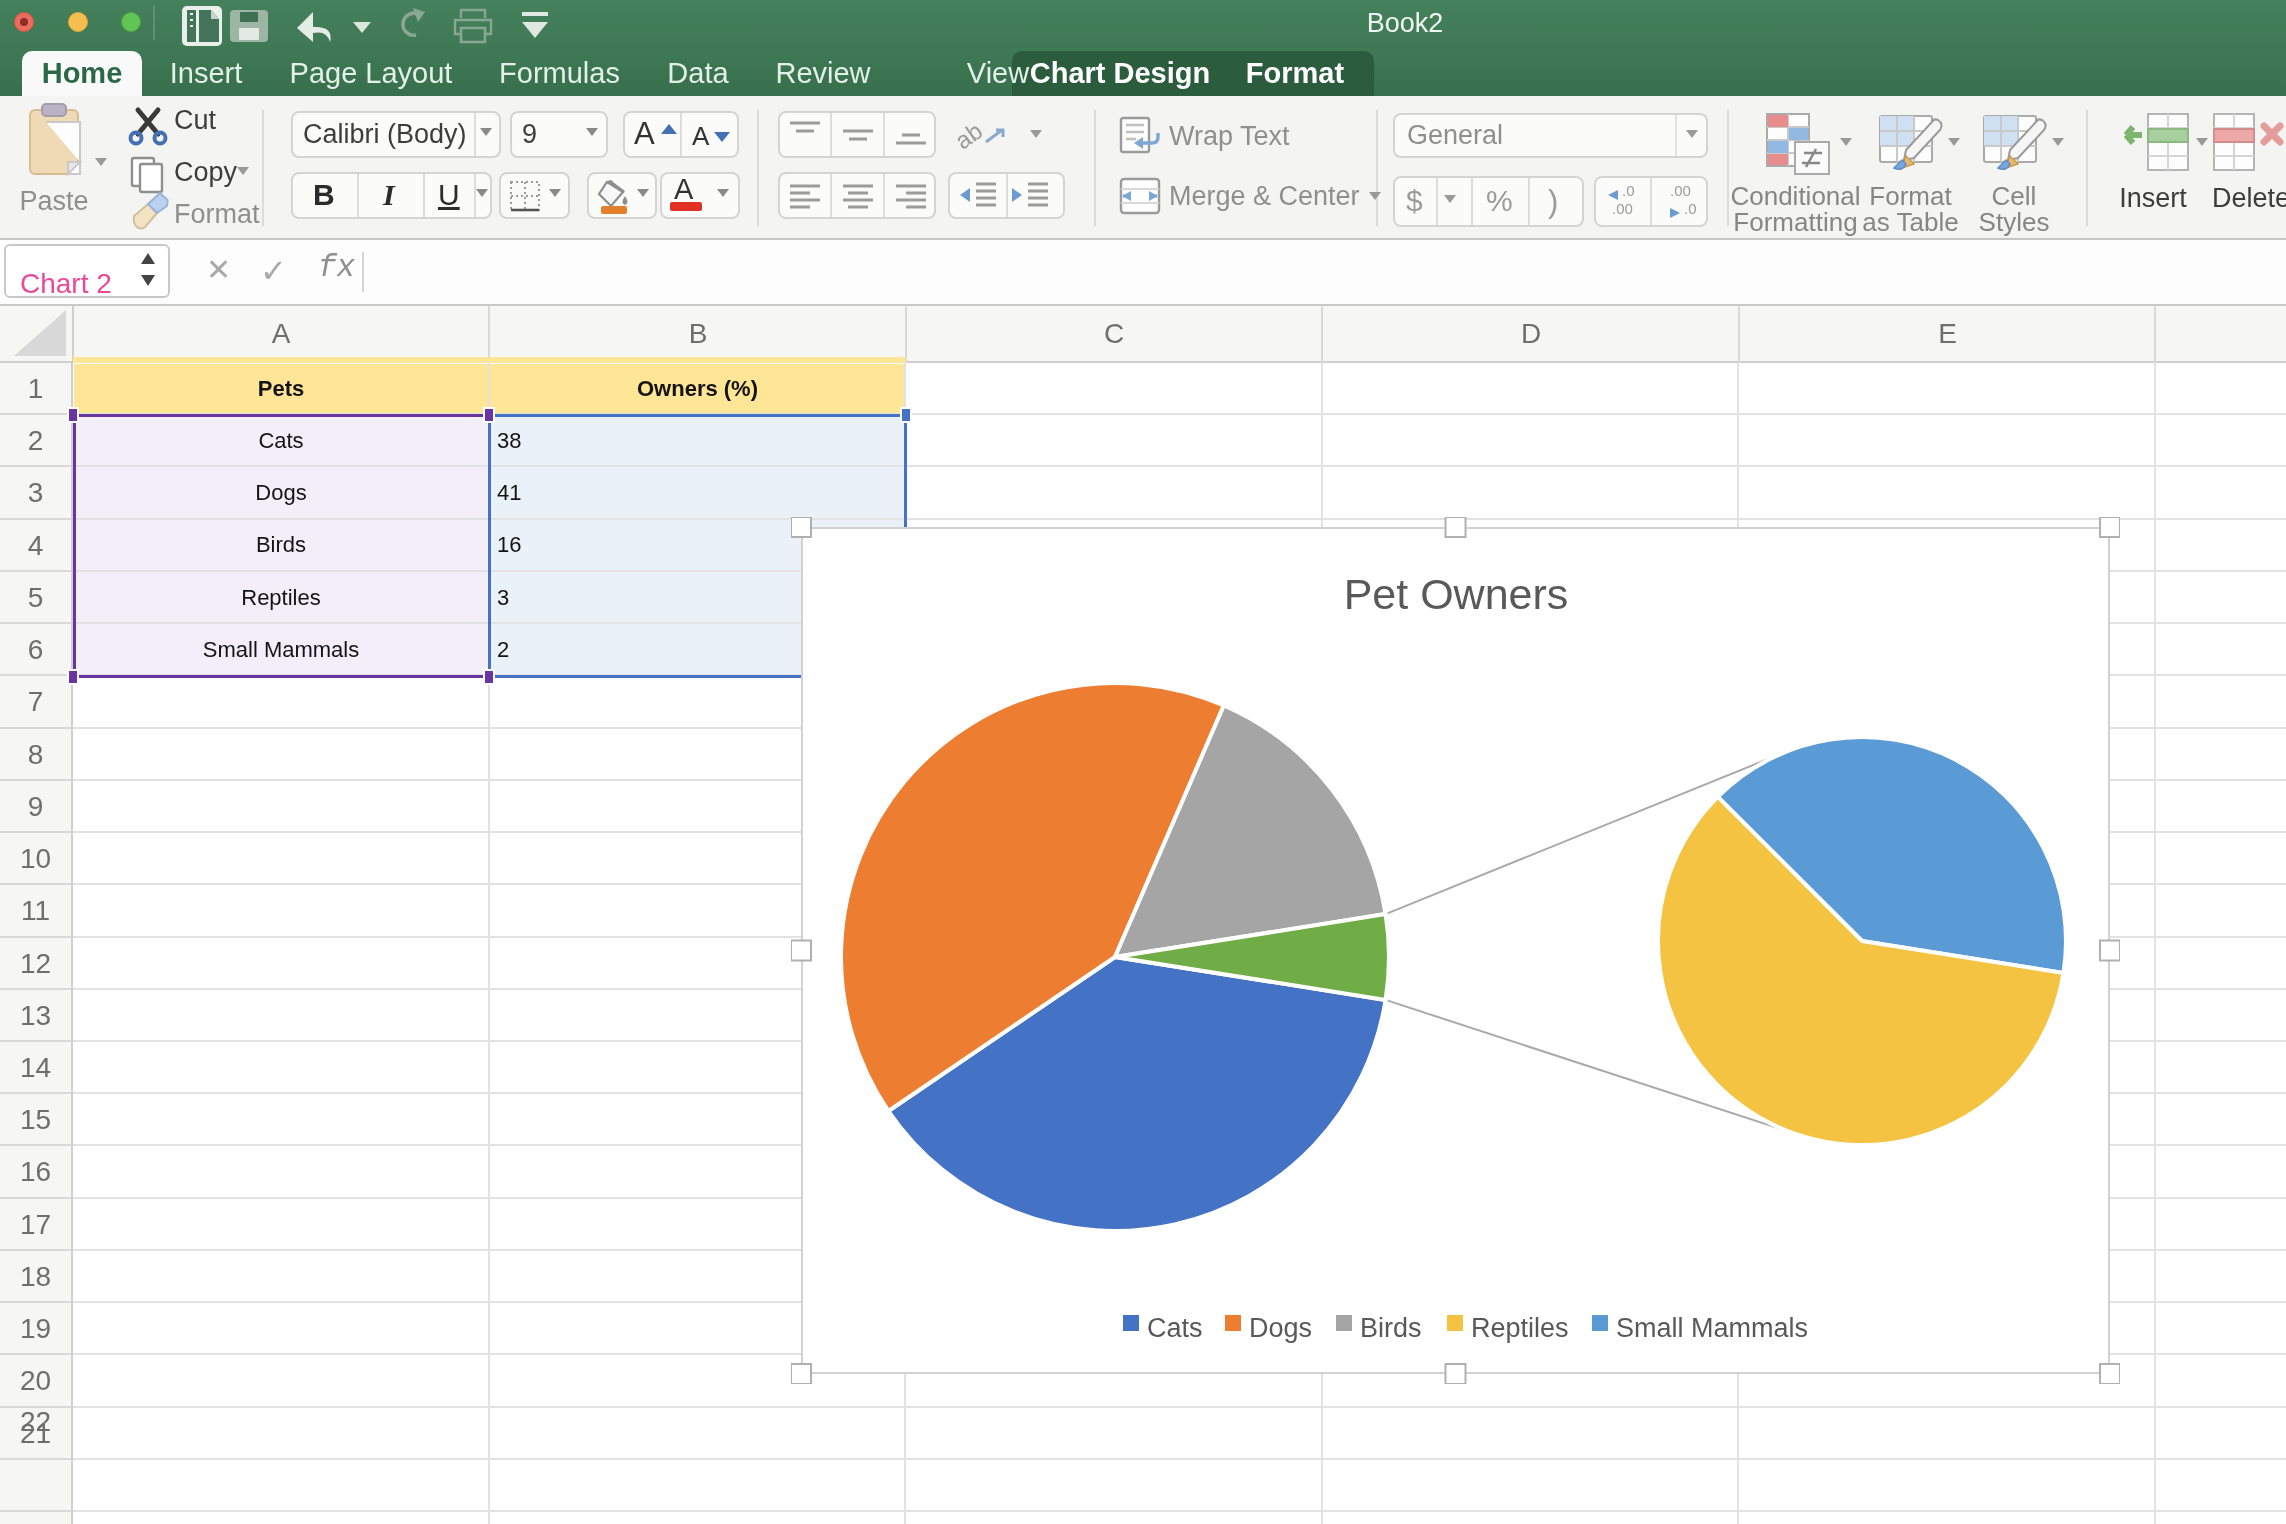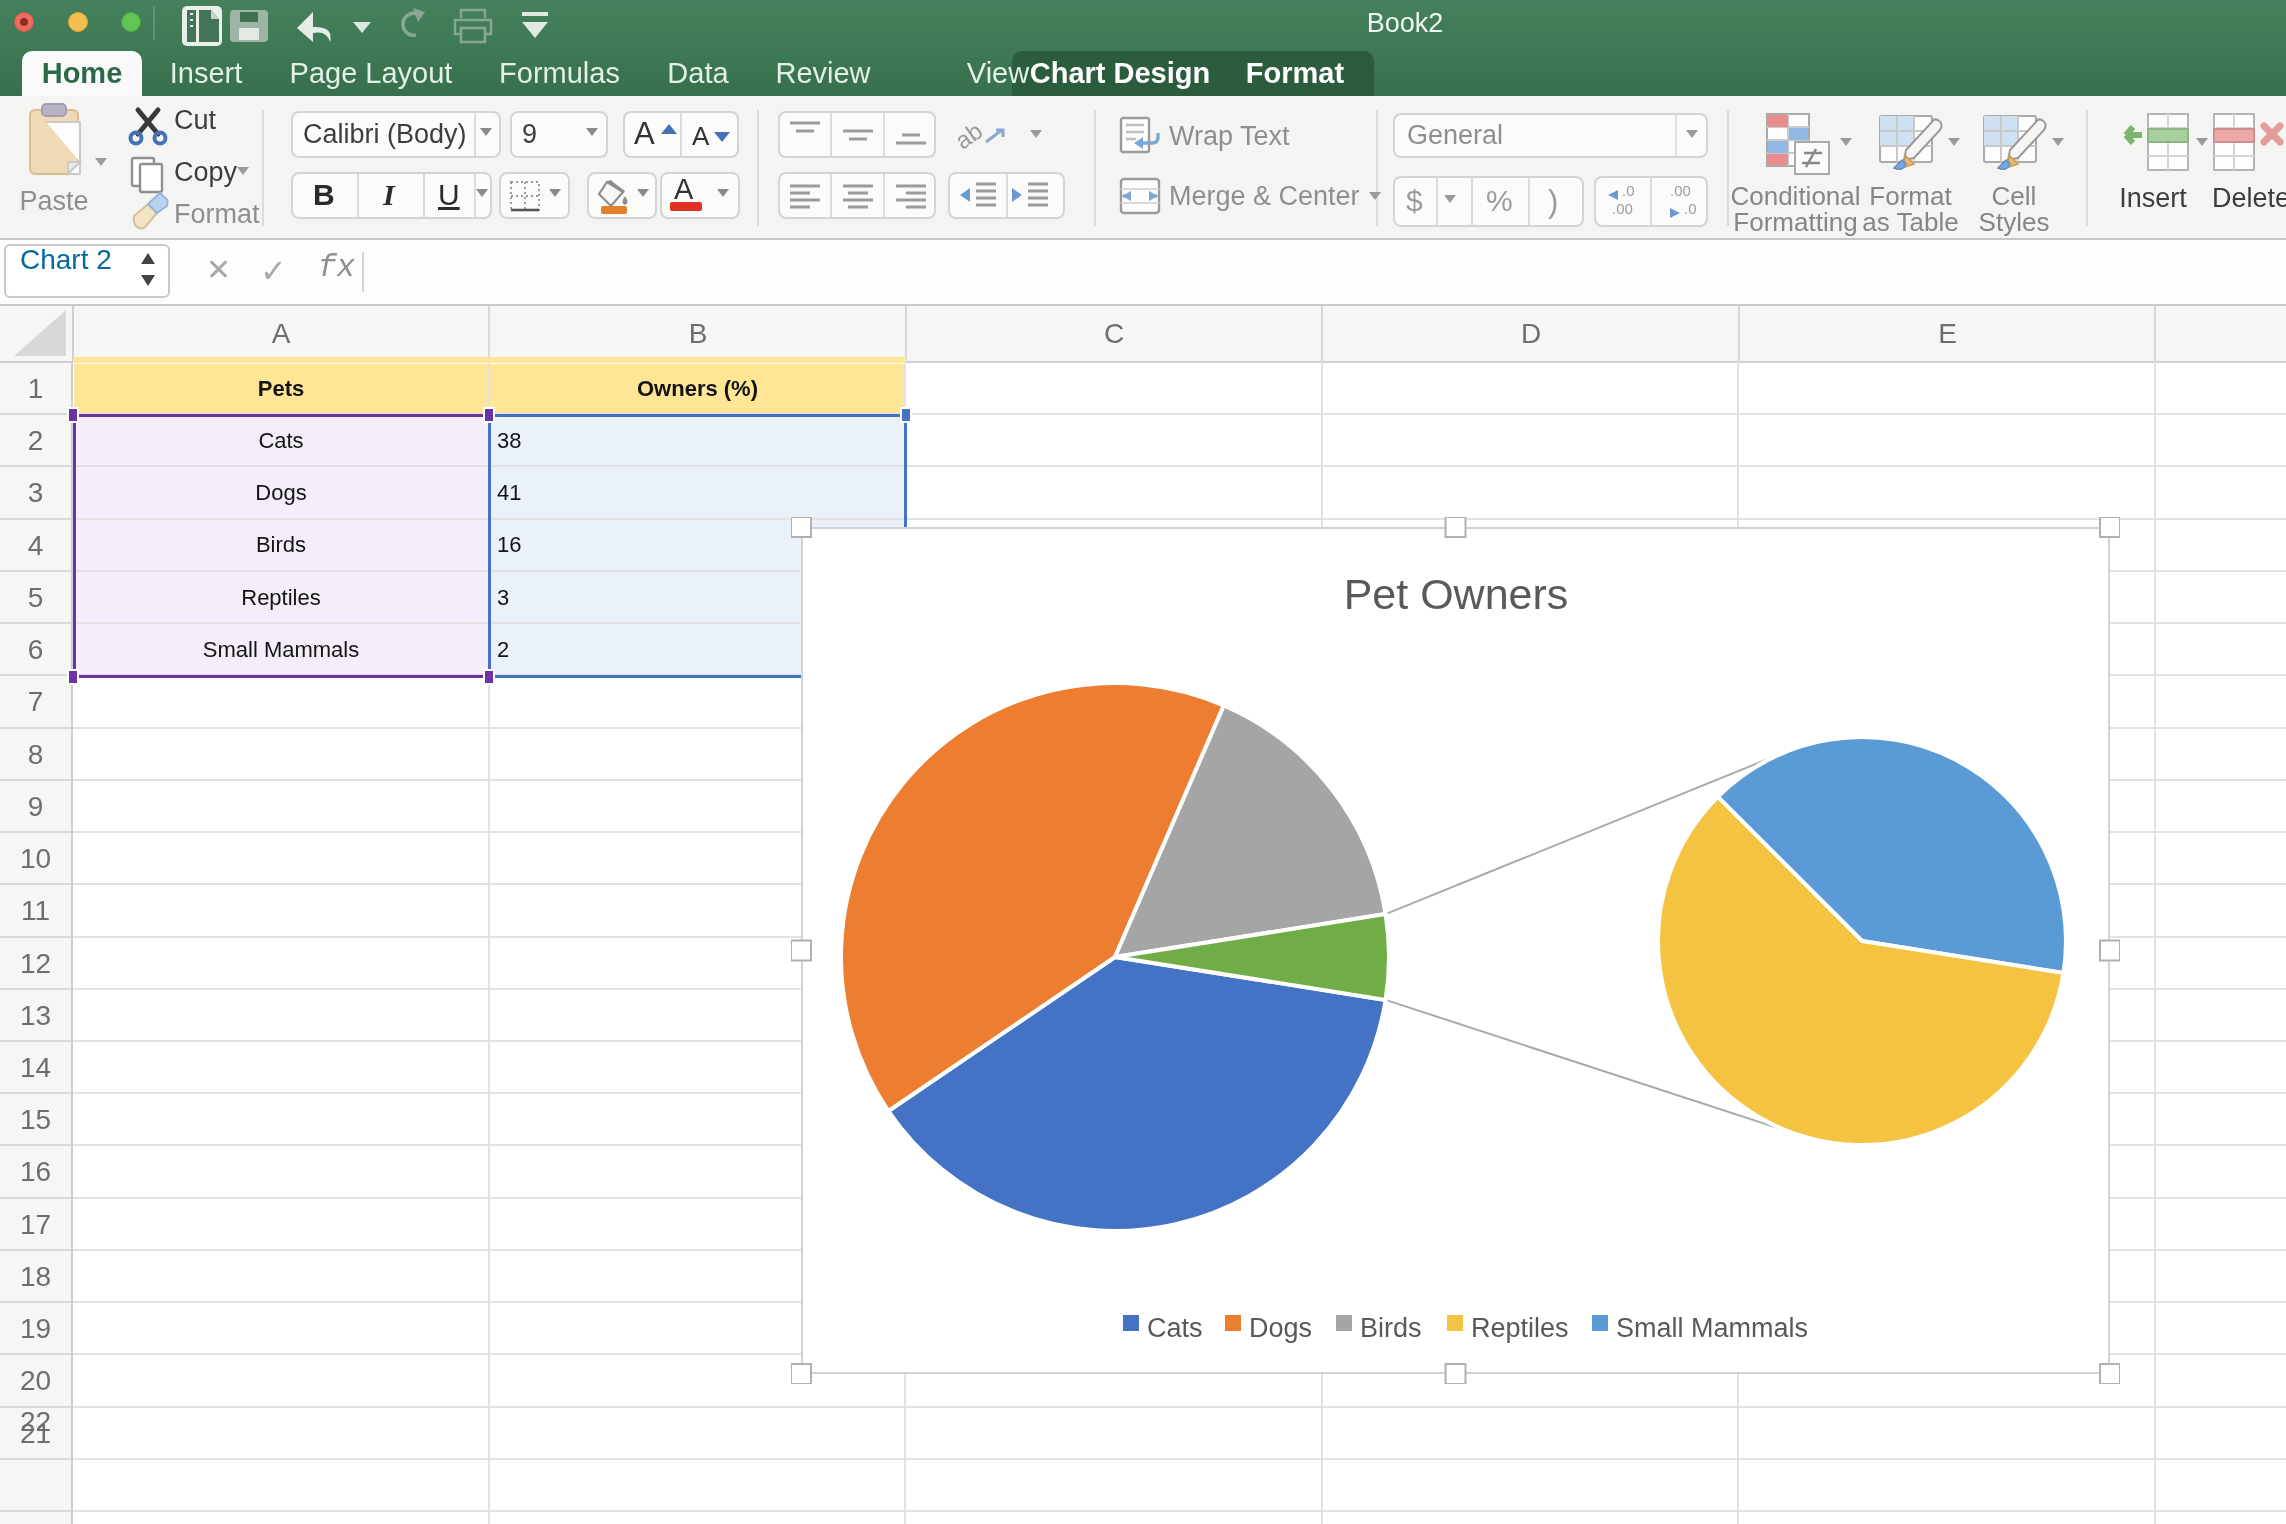--- a/index.html
+++ b/index.html
@@ -302,21 +302,21 @@
 <rect x="2" y="2" width="40" height="56" fill="#fdfdfd" stroke="#b5b5b5" stroke-width="2"></rect>
 <path d="M2 16 h40 M2 30 h40 M2 44 h40 M22 2 v56" stroke="#d5d5d5" stroke-width="2"></path>
 <rect x="2" y="17" width="40" height="13" fill="#eda8a8" stroke="#d28c8c" stroke-width="2"></rect>
 <path d="M52 14 l16 16 m0 -16 l-16 16" stroke="#e49c9c" stroke-width="7" stroke-linecap="round"></path>
 </svg>
 <div class="abs rlab" style="left:2212px;top:183px;width:74px;text-align:left">Delete</div>
 </div>
 
 <div class="abs" id="fbar"></div>
 <div class="abs" id="namebox"></div>
-<div class="abs" style="left:20px;top:244px;font-size:28px;color:#0369a1">Chart 2</div>
+<div class="abs" style="left:20px;top:268px;font-size:28px;color:#ec4899">Chart 2</div>
 <div class="abs" style="left:141px;top:253px;width:0;height:0;border-left:7px solid transparent;border-right:7px solid transparent;border-bottom:11px solid #444"></div>
 <div class="abs" style="left:141px;top:275px;width:0;height:0;border-left:7px solid transparent;border-right:7px solid transparent;border-top:11px solid #444"></div>
 <div class="abs" style="left:206px;top:252px;font-size:30px;color:#a9a9a9">✕</div>
 <div class="abs" style="left:260px;top:252px;font-size:32px;color:#a9a9a9">✓</div>
 <div class="abs" style="left:318px;top:250px;font-size:31px;color:#8f8f8f;font-family:Liberation Mono, monospace;font-style:italic">fx</div>
 <div class="abs" style="left:362px;top:252px;width:2px;height:40px;background:#d4d4d4"></div>
 
 <div class="abs" id="colhdr"></div>
 <div class="abs" style="left:14px;top:310px;width:0;height:0;border-left:52px solid transparent;border-bottom:46px solid #d8d8d8"></div>
 <div class="abs" style="left:72px;top:306px;width:2px;height:57px;background:#cfcfcf"></div>

